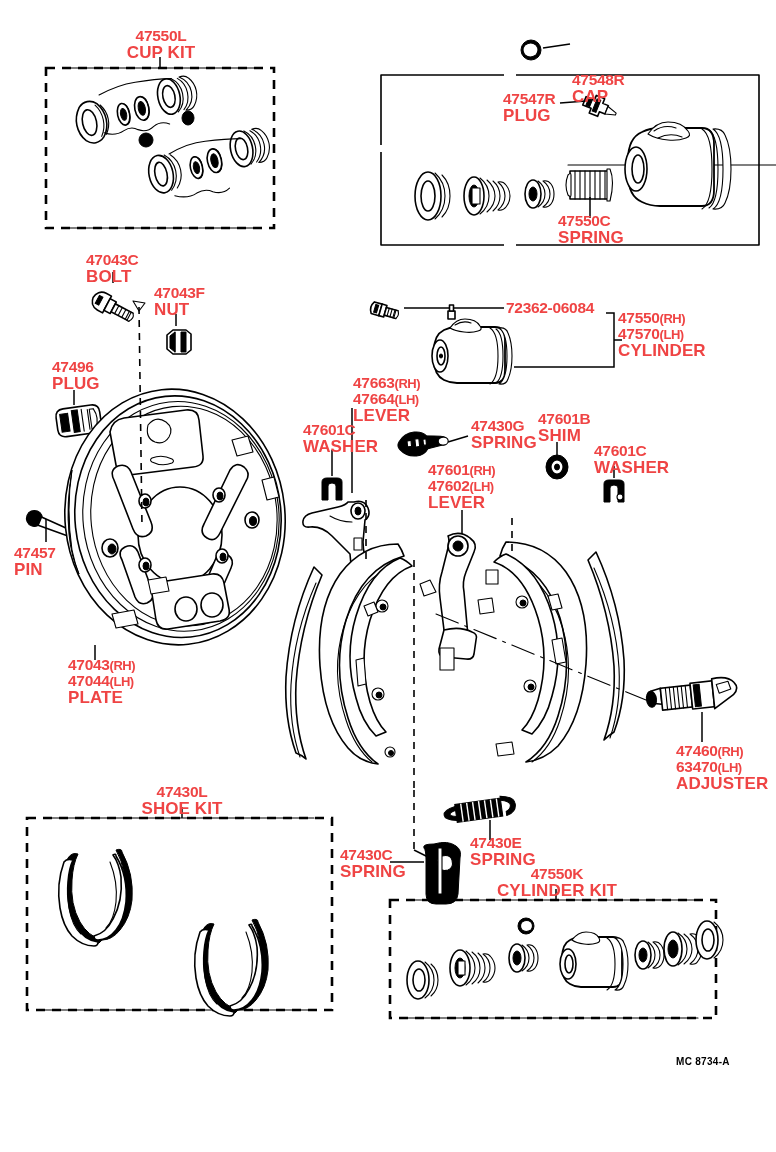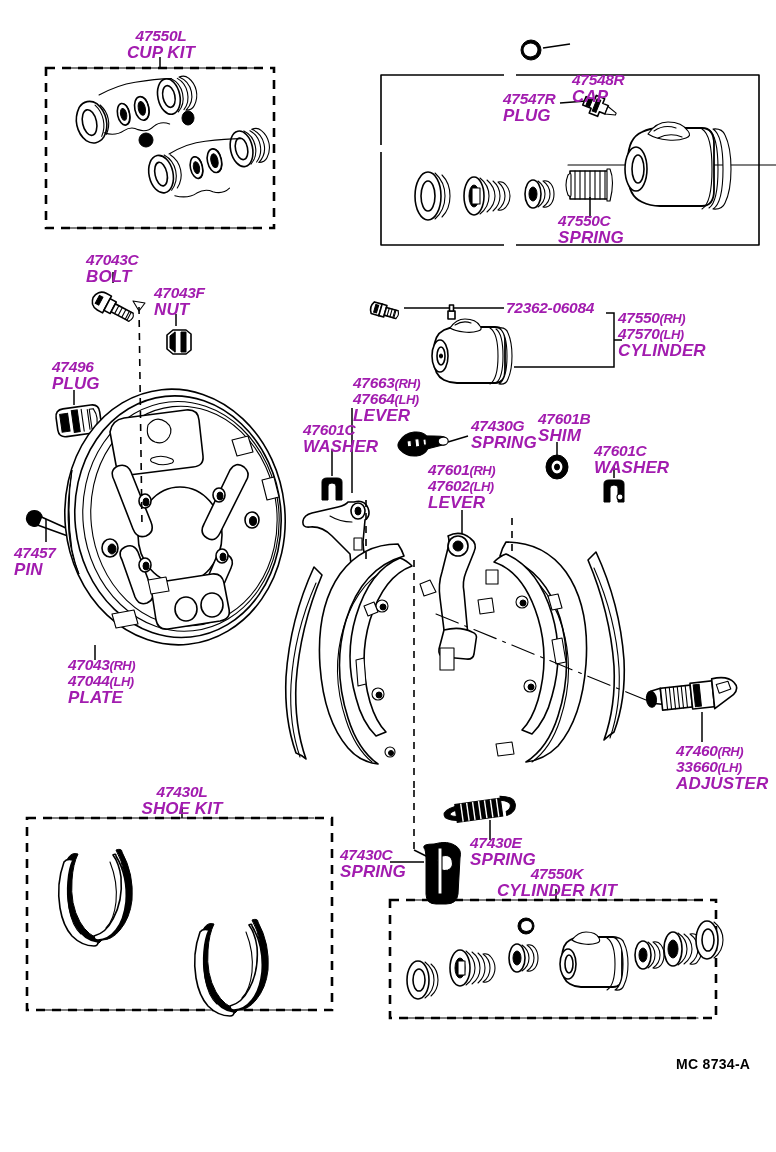--- a/index.html
+++ b/index.html
@@ -17,48 +17,47 @@
   }
   svg.layer {
     position: absolute;
     left: 0;
     top: 0;
     width: 776px;
     height: 1152px;
   }
   .lbl {
     position: absolute;
-    color: #a21caf;
+    color: #ef4444;
     font-family: "Liberation Sans", sans-serif;
     font-weight: bold;
     line-height: 1.02;
     white-space: nowrap;
     letter-spacing: -0.3px;
-    font-style: italic;
   }
   .pnum {
     font-size: 15.5px;
     font-weight: bold;
     display: block;
   }
   .pnum .side {
     font-size: 13px;
     letter-spacing: -0.5px;
   }
   .pdesc {
     font-size: 17px;
     font-weight: bold;
     display: block;
     letter-spacing: 0.1px;
   }
   .ctr { text-align: center; }
   .lft { text-align: left; }
   .code {
     position: absolute;
-    font-size: 14px;
+    font-size: 10px;
     font-weight: bold;
     letter-spacing: 0.3px;
   }
 </style>
 </head>
 <body>
 
 <div id="page">
 
   <svg class="layer" viewBox="0 0 776 1152">
@@ -689,21 +688,21 @@
   </div>
 
   <div class="lbl lft" style="left:428px; top:462px;">
     <span class="pnum"><span>47601</span><span class="side">(RH)</span></span>
     <span class="pnum"><span>47602</span><span class="side">(LH)</span></span>
     <span class="pdesc">LEVER</span>
   </div>
 
   <div class="lbl lft" style="left:676px; top:743px;">
     <span class="pnum"><span>47460</span><span class="side">(RH)</span></span>
-    <span class="pnum"><span>33660</span><span class="side">(LH)</span></span>
+    <span class="pnum"><span>63470</span><span class="side">(LH)</span></span>
     <span class="pdesc">ADJUSTER</span>
   </div>
 
   <div class="lbl ctr" style="left:122px; top:784px; width:120px;">
     <span class="pnum">47430L</span>
     <span class="pdesc">SHOE KIT</span>
   </div>
 
   <div class="lbl lft" style="left:340px; top:847px;">
     <span class="pnum">47430C</span>

